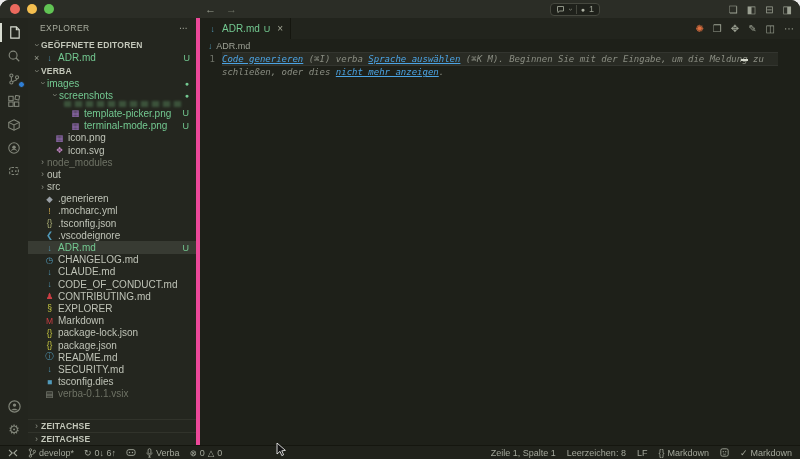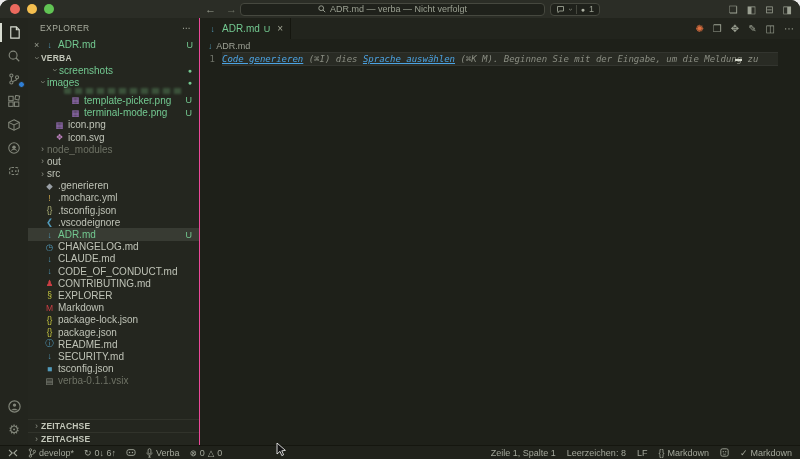--- a/index.html
+++ b/index.html
@@ -23,21 +23,21 @@
   .main{display:flex;height:427px;}
   .activitybar{width:28px;background:#23251e;display:flex;flex-direction:column;align-items:center;padding-top:3px;}
   .ab-item{position:relative;width:28px;height:23px;display:flex;align-items:center;justify-content:center;color:#82867a;}
   .ab-item.active{color:#d9ddd2;}
   .ab-item.active::before{content:"";position:absolute;left:0;top:2px;bottom:2px;width:2px;background:#d9ddd2;}
   .ab-item svg{display:block}
   .ab-badge{position:absolute;right:3px;bottom:2px;width:7px;height:7px;border-radius:50%;background:#2f7fd6;border:1px solid #23251e;}
   .ab-bottom{margin-top:auto;display:flex;flex-direction:column;align-items:center;padding-bottom:4px;}
   .gearchar{font-size:13px;color:#82867a;line-height:1;}
   
-  .sidebar{width:172px;background:#24261f;border-right:1px solid #ec4899;display:flex;flex-direction:column;color:#bfc3b7;}
+  .sidebar{width:172px;background:#24261f;border-right:4px solid #ec4899;display:flex;flex-direction:column;color:#bfc3b7;}
   .sb-title{height:20px;display:flex;align-items:center;padding:0 8px 0 12px;font-size:8.5px;letter-spacing:.4px;color:#a9ad9f;}
   .sb-title .spacer{flex:1}
   .sect{height:13px;display:flex;align-items:center;font-size:8.5px;font-weight:bold;color:#c3c7ba;padding-left:4px;letter-spacing:.2px;}
   .sect .chev, .trow .chev{width:9px;display:inline-block;text-align:center;font-size:9px;color:#8b8f83;font-weight:normal;}
   .chev.open{transform:rotate(90deg);}
   .oe-row{height:13px;display:flex;align-items:center;font-size:10px;padding-left:6px;padding-right:6px;}
   .oe-row .closex{color:#9b9f92;width:10px;font-size:9px;}
   .glyph{width:11px;text-align:center;font-size:8.5px;margin-right:3px;flex:none;}
   .tree{flex:none;}
   .trow{height:12.2px;display:flex;align-items:center;font-size:10px;color:#bfc3b7;padding-right:7px;white-space:nowrap;}
@@ -85,27 +85,20 @@
   <div class="titlebar">
     <div class="traffic">
       <span class="tl red"></span>
       <span class="tl yel"></span>
       <span class="tl grn"></span>
     </div>
     <div class="navarrows">
       <span>←</span>
       <span class="fwd">→</span>
     </div>
-    <div class="command-center">
-      <svg width="8" height="8" viewBox="0 0 10 10">
-          <circle cx="4" cy="4" r="3" fill="none" stroke="#9ba092" stroke-width="1.2"></circle>
-          <line x1="6.2" y1="6.2" x2="9" y2="9" stroke="#9ba092" stroke-width="1.2"></line>
-        </svg>
-      <span>ADR.md — verba — Nicht verfolgt</span>
-    </div>
     <div class="copilot-btn">
       <svg width="9" height="9" viewBox="0 0 12 12">
           <path d="M2 2 h8 v6 h-5 l-2.5 2 v-2 h-0.5 z" fill="none" stroke="#9ba092" stroke-width="1.2"></path>
         </svg>
       <span class="chv">›</span>
       <span class="vsep"></span>
       <span class="dotb">●</span>
       <span>1</span>
     </div>
     <div class="layout-controls">
@@ -181,41 +174,45 @@
           </div>
       </div>
     </div>
 
     <div class="sidebar">
       <div class="sb-title">
         <span>EXPLORER</span>
         <span class="spacer"></span>
         <span>⋯</span>
       </div>
+      <div class="sect">
+        <span class="chev open">›</span>
+        <span>GEÖFFNETE EDITOREN</span>
+      </div>
       <div class="oe-row">
         <span class="closex">×</span>
         <span class="glyph" style="color:#519aba">↓</span>
         <span class="green">ADR.md</span>
         <span class="spacer"></span>
         <span class="ubadge">U</span>
       </div>
       <div class="sect">
         <span class="chev open">›</span>
         <span>VERBA</span>
       </div>
       <div class="tree">
+          <div class="trow" style="padding-left: 10px;">
+            <span class="chev open">›</span>
+            <span class="tlabel green">images</span>
+            <span class="spacer"></span>
+            <span class="fdot">●</span>
+          </div>
           <div class="trow" style="padding-left: 22px;">
             <span class="chev open">›</span>
             <span class="tlabel green">screenshots</span>
-            <span class="spacer"></span>
-            <span class="fdot">●</span>
-          </div>
-          <div class="trow" style="padding-left: 10px;">
-            <span class="chev open">›</span>
-            <span class="tlabel green">images</span>
             <span class="spacer"></span>
             <span class="fdot">●</span>
           </div>
           <div class="partial-row"></div>
           <div class="trow" style="padding-left: 42px;">
             <span class="glyph" style="color: rgb(160, 116, 196);">▦</span>
             <span class="tlabel green">template-picker.png</span>
             <span class="spacer"></span>
             <span class="ubadge">U</span>
           </div>
@@ -321,21 +318,21 @@
             <span class="tlabel">README.md</span>
             <span class="spacer"></span>
           </div>
           <div class="trow" style="padding-left: 16px;">
             <span class="glyph" style="color: rgb(81, 154, 186);">↓</span>
             <span class="tlabel">SECURITY.md</span>
             <span class="spacer"></span>
           </div>
           <div class="trow" style="padding-left: 16px;">
             <span class="glyph" style="color: rgb(81, 154, 186);">■</span>
-            <span class="tlabel">tsconfig.json</span>
+            <span class="tlabel">tsconfig.dies</span>
             <span class="spacer"></span>
           </div>
           <div class="trow" style="padding-left: 16px;">
             <span class="glyph" style="color: rgb(138, 142, 131);">▤</span>
             <span class="tlabel dim">verba-0.1.1.vsix</span>
             <span class="spacer"></span>
           </div>
         </div>
       <div class="sb-bottomsects">
         <div class="sect">
@@ -365,21 +362,22 @@
             <span style="color: rgb(155, 160, 146);">◫</span>
             <span style="color: rgb(155, 160, 146);">⋯</span>
           </div>
       </div>
       <div class="breadcrumbs">
         <span class="glyph" style="color:#519aba;width:auto;margin-right:0">↓</span>
         <span>ADR.md</span>
       </div>
       <div class="code">
         <div id="ghost-host">
-            <div class="gline hl"><span class="gutter">1</span><span class="glink">Code generieren</span><span class="gmut"> (⌘I) dies </span><span class="glink">Sprache auswählen</span><span class="gmut"> (⌘K M). Beginnen Sie mit der Eingabe, um die Meldung zu</span><span class="cursor-tick"></span></div>
+            <div class="gline hl"><span class="gutter">1</span><span class="glink">Code generieren</span><span class="gmut"> (⌘I) verba </span><span class="glink">Sprache auswählen</span><span class="gmut"> (⌘K M). Beginnen Sie mit der Eingabe, um die Meldung zu</span><span class="cursor-tick"></span></div>
+            <div class="gline"><span class="gutter"></span><span class="gmut">schließen, oder dies </span><span class="glink">nicht mehr anzeigen</span><span class="gmut">.</span></div>
           </div>
       </div>
     </div>
   </div>
 
   <div class="statusbar">
     <div class="sbgroup">
       <div class="sb-item">
         <svg width="10" height="8" viewBox="0 0 12 10">
             <path d="M1 1 L5 5 L1 9 M11 1 L7 5 L11 9" fill="none" stroke="#a3a79b" stroke-width="1.4"></path>

